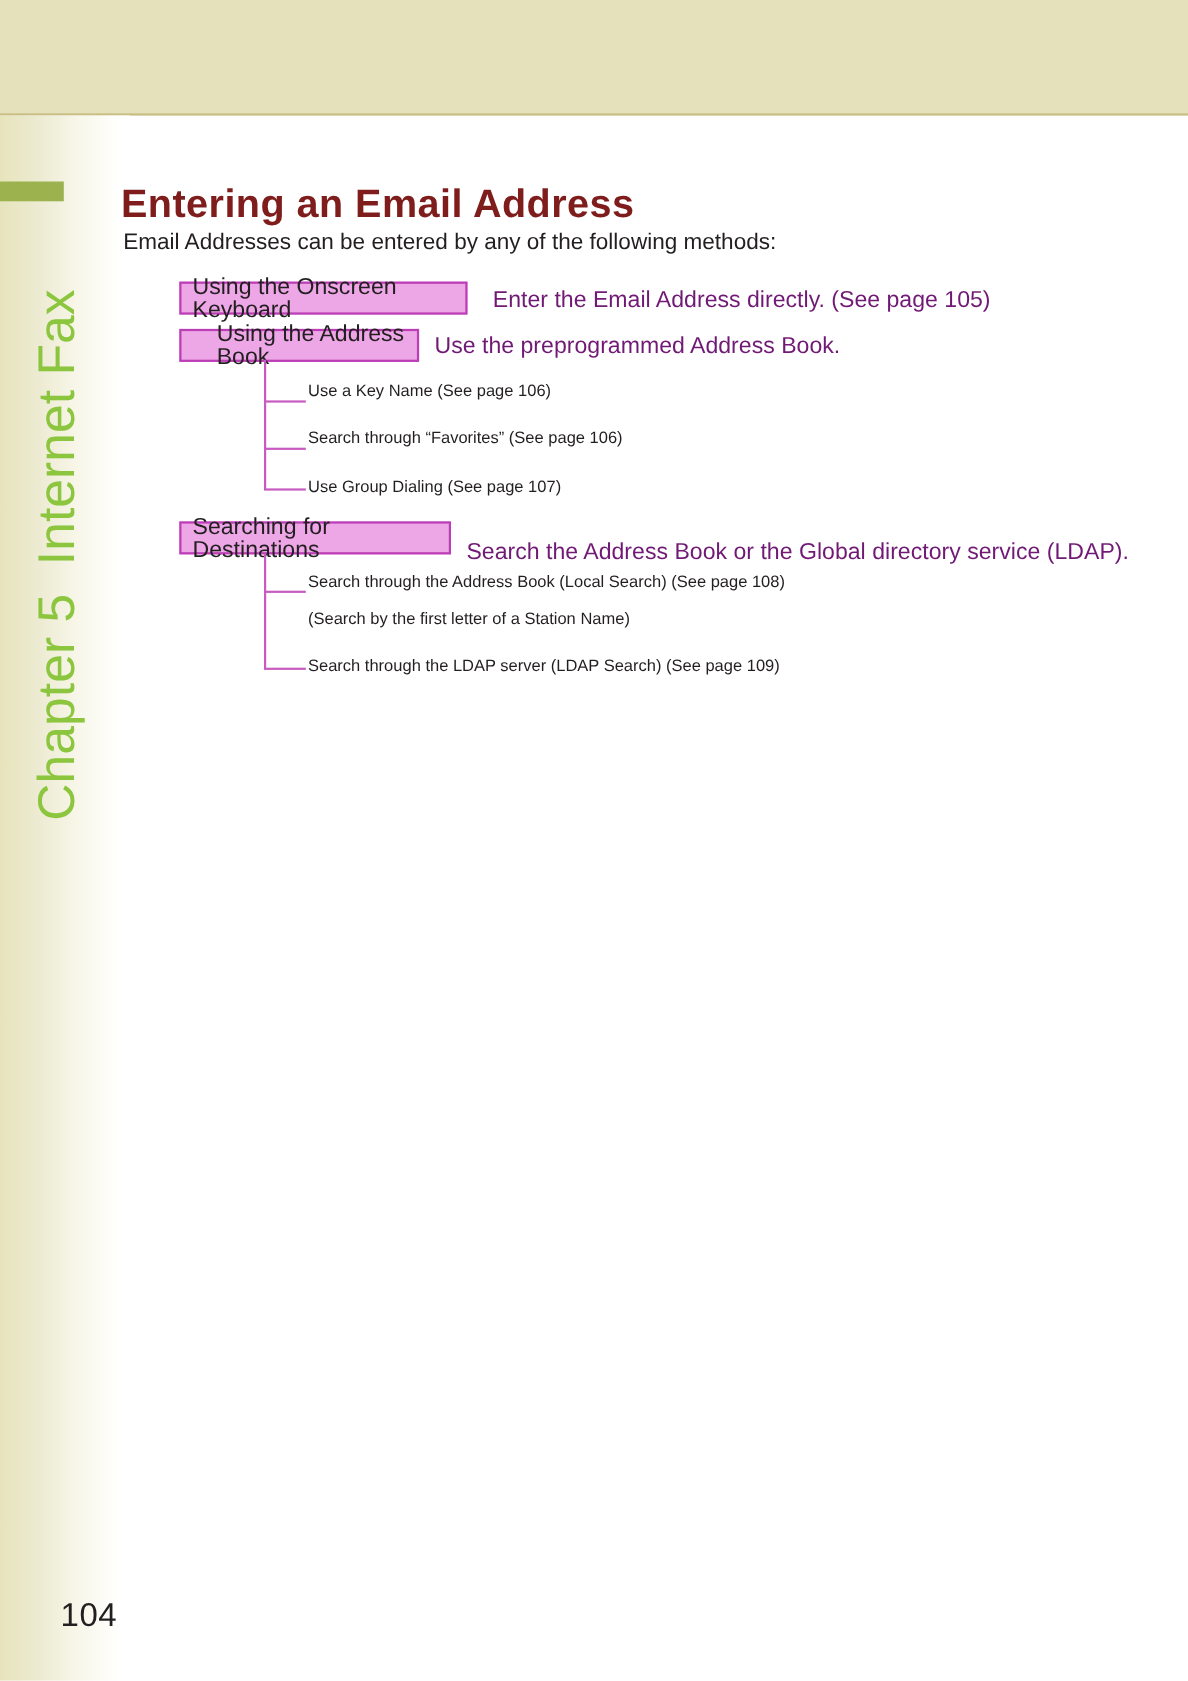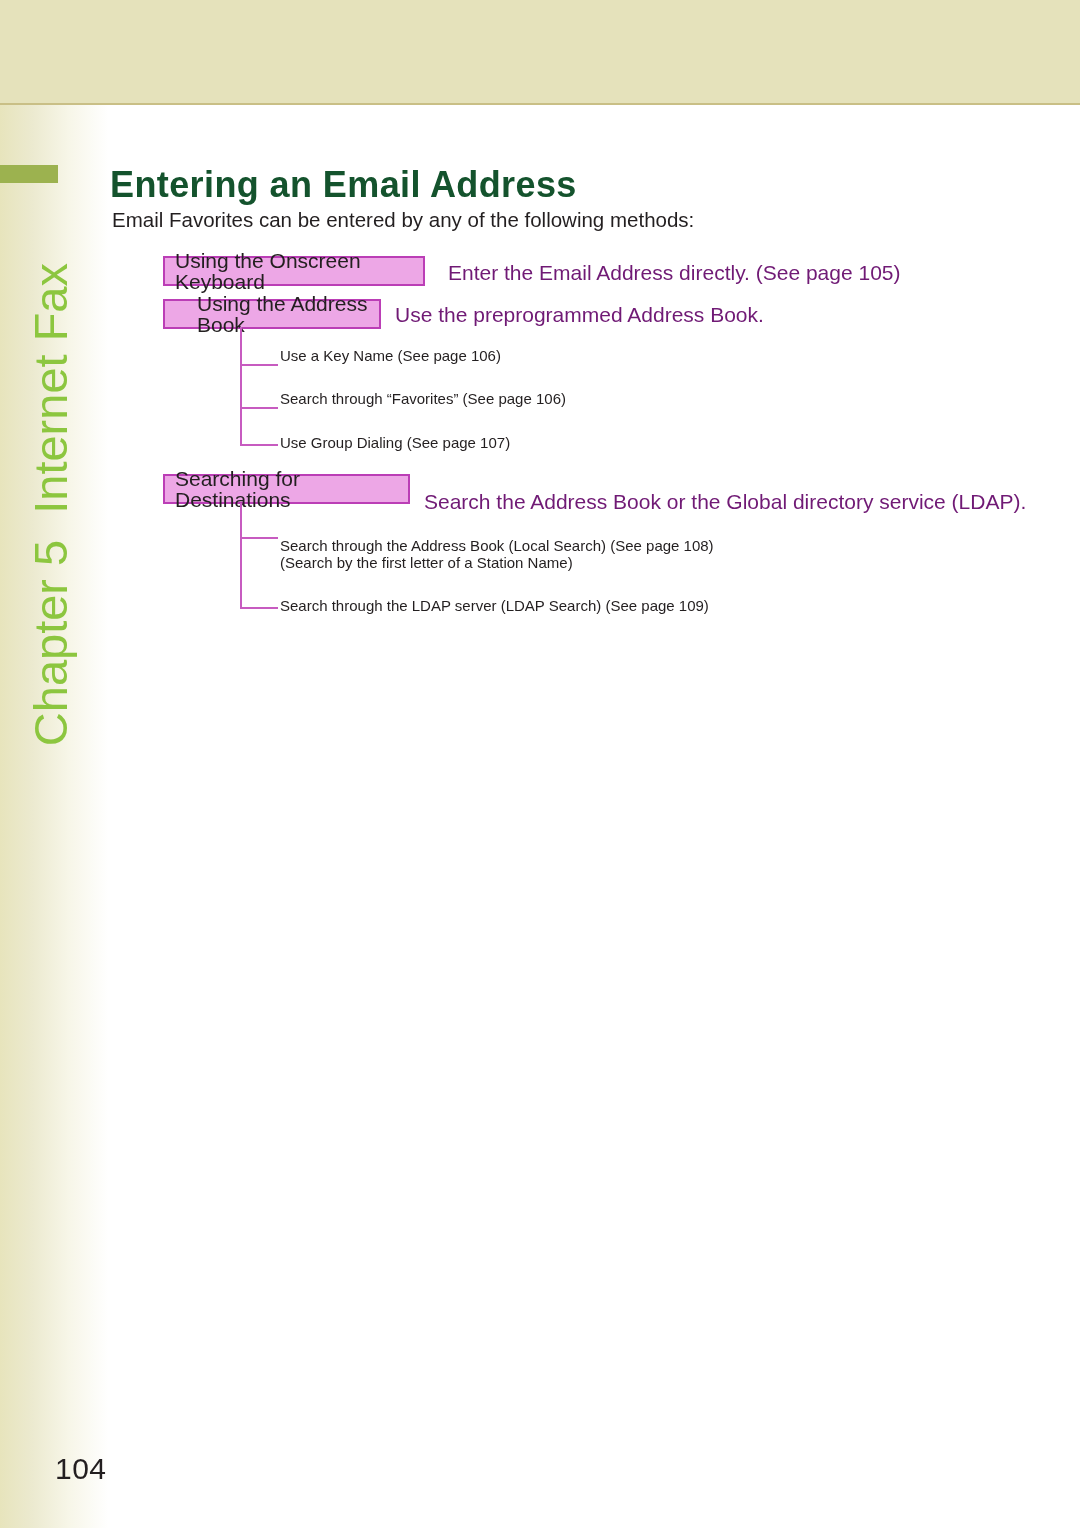--- a/index.html
+++ b/index.html
@@ -79,21 +79,21 @@
     left: 0; top: 0;
     width: 1080px;
     height: 1528px;
   }
   #page-title {
     position: absolute;
     left: 110px;
     top: 140px;
     font-size: 36px;
     font-weight: bold;
-    color: #14532d;
+    color: #7f1d1d;
     letter-spacing: 0.4px;
   }
   #intro-text {
     position: absolute;
     left: 112px;
     top: 208px;
     font-size: 20.5px;
     color: #231f20;
   }
 
@@ -151,21 +151,21 @@
   .sub-item {
     position: absolute;
     left: 280px;
     font-size: 15px;
     color: #231f20;
     white-space: nowrap;
   }
   #sub-1a { top: 347px; }
   #sub-1b { top: 390px; }
   #sub-1c { top: 434px; }
-  #sub-2a { top: 521px; margin-top: 16px; }
+  #sub-2a { top: 521px; }
   #sub-2b { top: 554px; }
   #sub-2c { top: 597px; }
 </style>
 </head>
 <body>
 
 <div id="top-banner"></div>
 
 <div id="sidebar">
   <div id="chapter-tab-marker"></div>
@@ -173,21 +173,21 @@
     <div class="vert">
       <span>Chapter 5</span><span class="gap"></span><span>Internet Fax</span>
     </div>
   </div>
 </div>
 
 <div id="content">
 
   <h1 id="page-title">Entering an Email Address</h1>
 
-  <div id="intro-text">Email Favorites can be entered by any of the following methods:</div>
+  <div id="intro-text">Email Addresses can be entered by any of the following methods:</div>
 
   <div class="pink-box" id="box-onscreen-keyboard">Using the Onscreen Keyboard</div>
   <div class="desc" id="desc-onscreen-keyboard">Enter the Email Address directly. (See page 105)</div>
 
   <div class="pink-box" id="box-address-book">Using the Address Book</div>
   <div class="desc" id="desc-address-book">Use the preprogrammed Address Book.</div>
 
   <div class="vline" id="vline-group1"></div>
   <div class="hstub" id="stub-1a"></div>
   <div class="hstub" id="stub-1b"></div>

